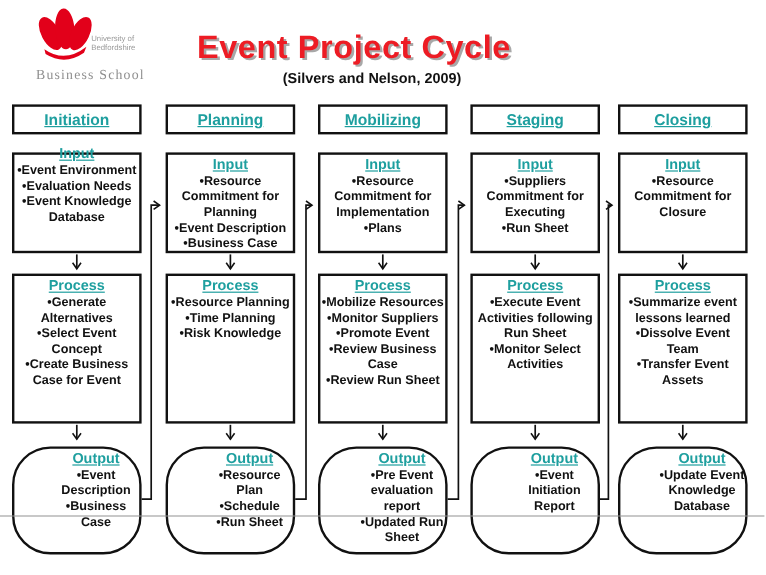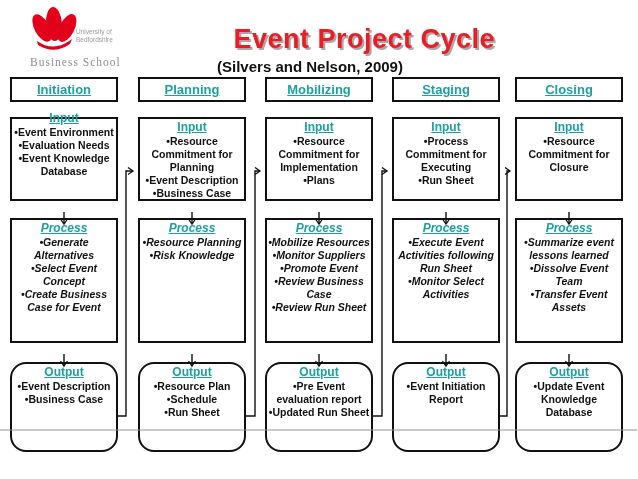--- a/index.html
+++ b/index.html
@@ -1,30 +1,30 @@
 <!DOCTYPE html>
 <html><head>
 <meta charset="utf-8">
 <style>
   html,body{margin:0;padding:0;background:#fff;}
   .canvas{position:relative;width:638px;height:479px;background:#fff;overflow:hidden;
           font-family:"Liberation Sans",sans-serif;}
   .logo{position:absolute;left:4px;top:4px;}
-  .title{position:absolute;top:24px;left:95px;width:400px;text-align:right;
+  .title{position:absolute;top:24px;left:95px;width:400px;text-align:center;
          font-size:27px;font-weight:bold;color:#ed1c24;letter-spacing:.5px;
          text-shadow:2px 2px 0 #a8a8a8;}
   .subtitle{position:absolute;top:58px;left:110px;width:400px;text-align:center;
-            font-size:15px;font-weight:bold;color:#111;}
-  .col{position:absolute;top:77px;width:108px;height:392px;}
+            font-size:12px;font-weight:bold;color:#111;}
+  .col{position:absolute;top:87px;width:108px;height:392px;}
   .box{position:absolute;left:0;width:100%;background:#fff;border:2px solid #111;
        box-sizing:border-box;text-align:center;}
   .phase-head{top:0;height:25px;display:flex;align-items:center;justify-content:center;}
   .input{top:40px;height:84px;}
-  .process{top:141px;height:125px;font-style:italic;}
-  .output{top:285px;height:90px;border-radius:16px;}
+  .process{top:141px;height:125px;}
+  .output{top:285px;height:90px;border-radius:32px;padding-left:32px;}
   .tlabel{color:#1e9f9f;font-weight:bold;font-size:13px;text-decoration:underline;}
   .slabel{color:#1e9f9f;font-weight:bold;font-size:12px;text-decoration:underline;line-height:15px;}
   .content{padding-top:1px;}
   .shift-up{margin-top:-9px;}
   .item{font-weight:bold;font-size:10.5px;line-height:13px;color:#111;}
   .item::before{content:"\2022";}
   .overlay{position:absolute;left:0;top:0;pointer-events:none;}
 </style>
 </head>
 <body>
@@ -84,20 +84,21 @@
         <div class="slabel">Input</div>
         <div class="item">Resource Commitment for Planning</div>
         <div class="item">Event Description</div>
         <div class="item">Business Case</div>
       </div>
     </div>
     <div class="box process">
       <div class="content">
         <div class="slabel">Process</div>
         <div class="item">Resource Planning</div>
+        <div class="item">Time Planning</div>
         <div class="item">Risk Knowledge</div>
       </div>
     </div>
     <div class="box output">
       <div class="content">
         <div class="slabel">Output</div>
         <div class="item">Resource Plan</div>
         <div class="item">Schedule</div>
         <div class="item">Run Sheet</div>
       </div>
@@ -134,21 +135,21 @@
     </div>
   </div>
 
   <div class="col" style="left:392px">
     <div class="box phase-head">
       <span class="tlabel">Staging</span>
     </div>
     <div class="box input">
       <div class="content">
         <div class="slabel">Input</div>
-        <div class="item">Process Commitment for Executing</div>
+        <div class="item">Suppliers Commitment for Executing</div>
         <div class="item">Run Sheet</div>
       </div>
     </div>
     <div class="box process">
       <div class="content">
         <div class="slabel">Process</div>
         <div class="item">Execute Event Activities following Run Sheet</div>
         <div class="item">Monitor Select Activities</div>
       </div>
     </div>

